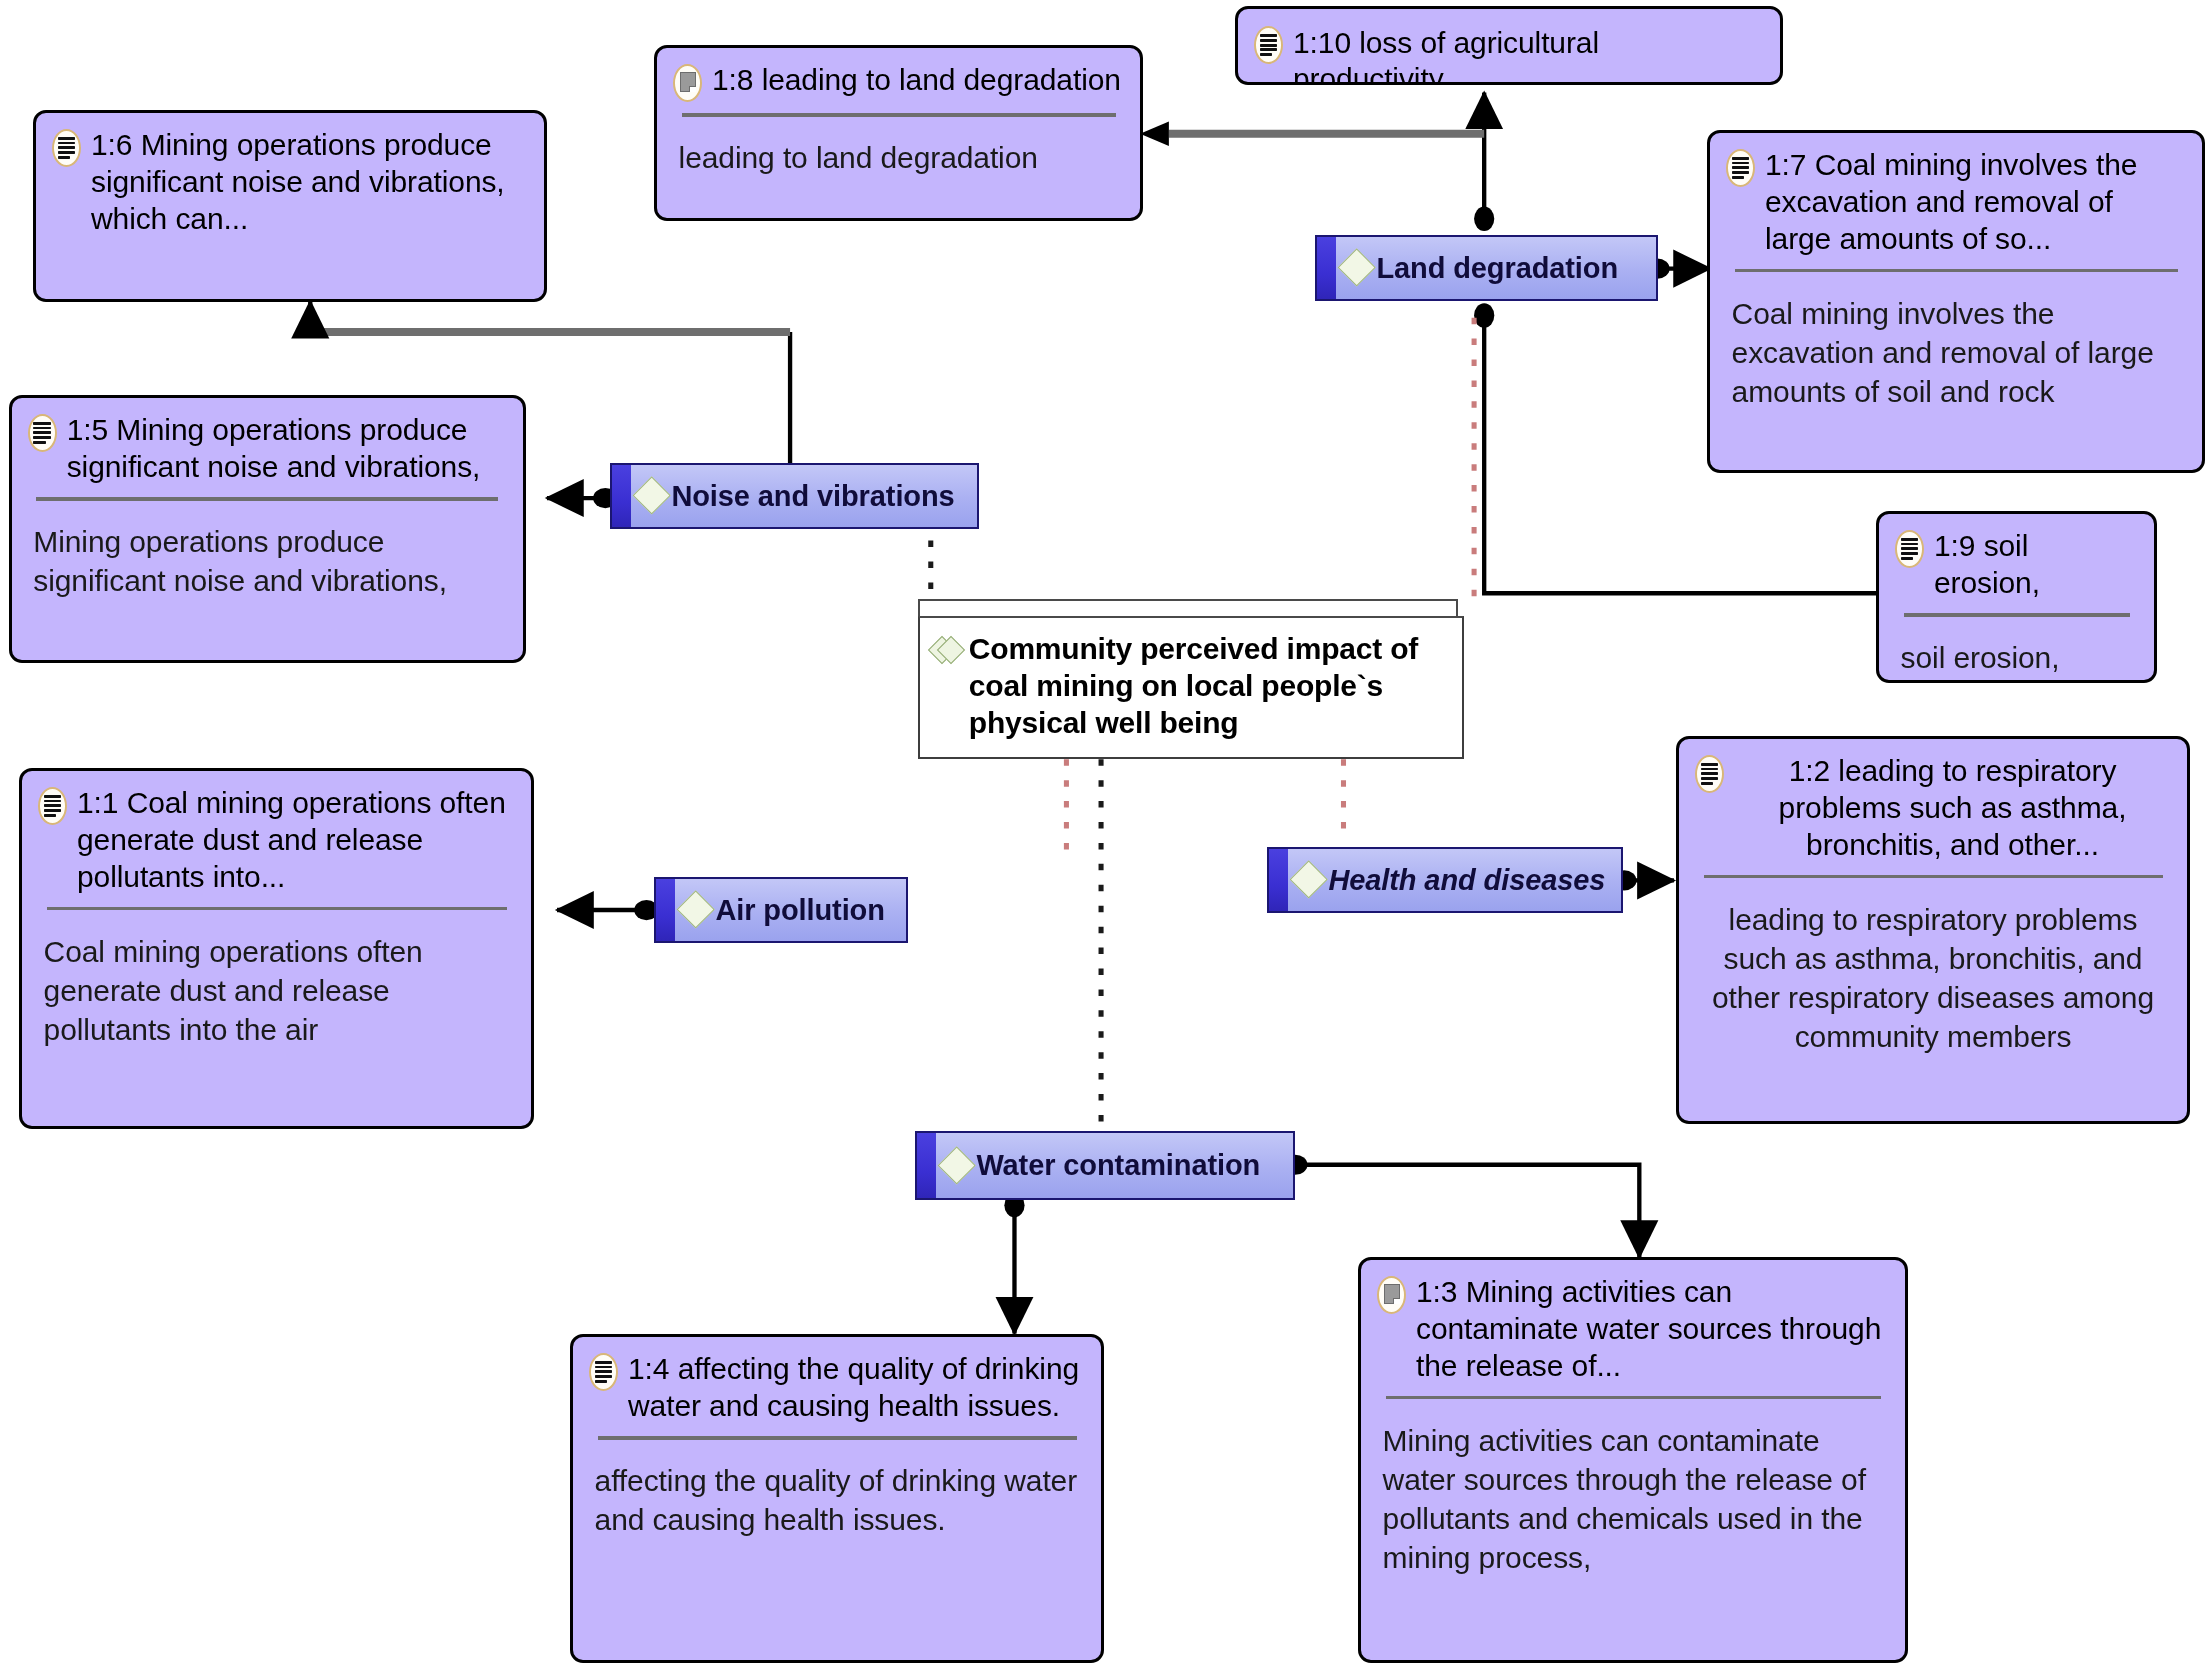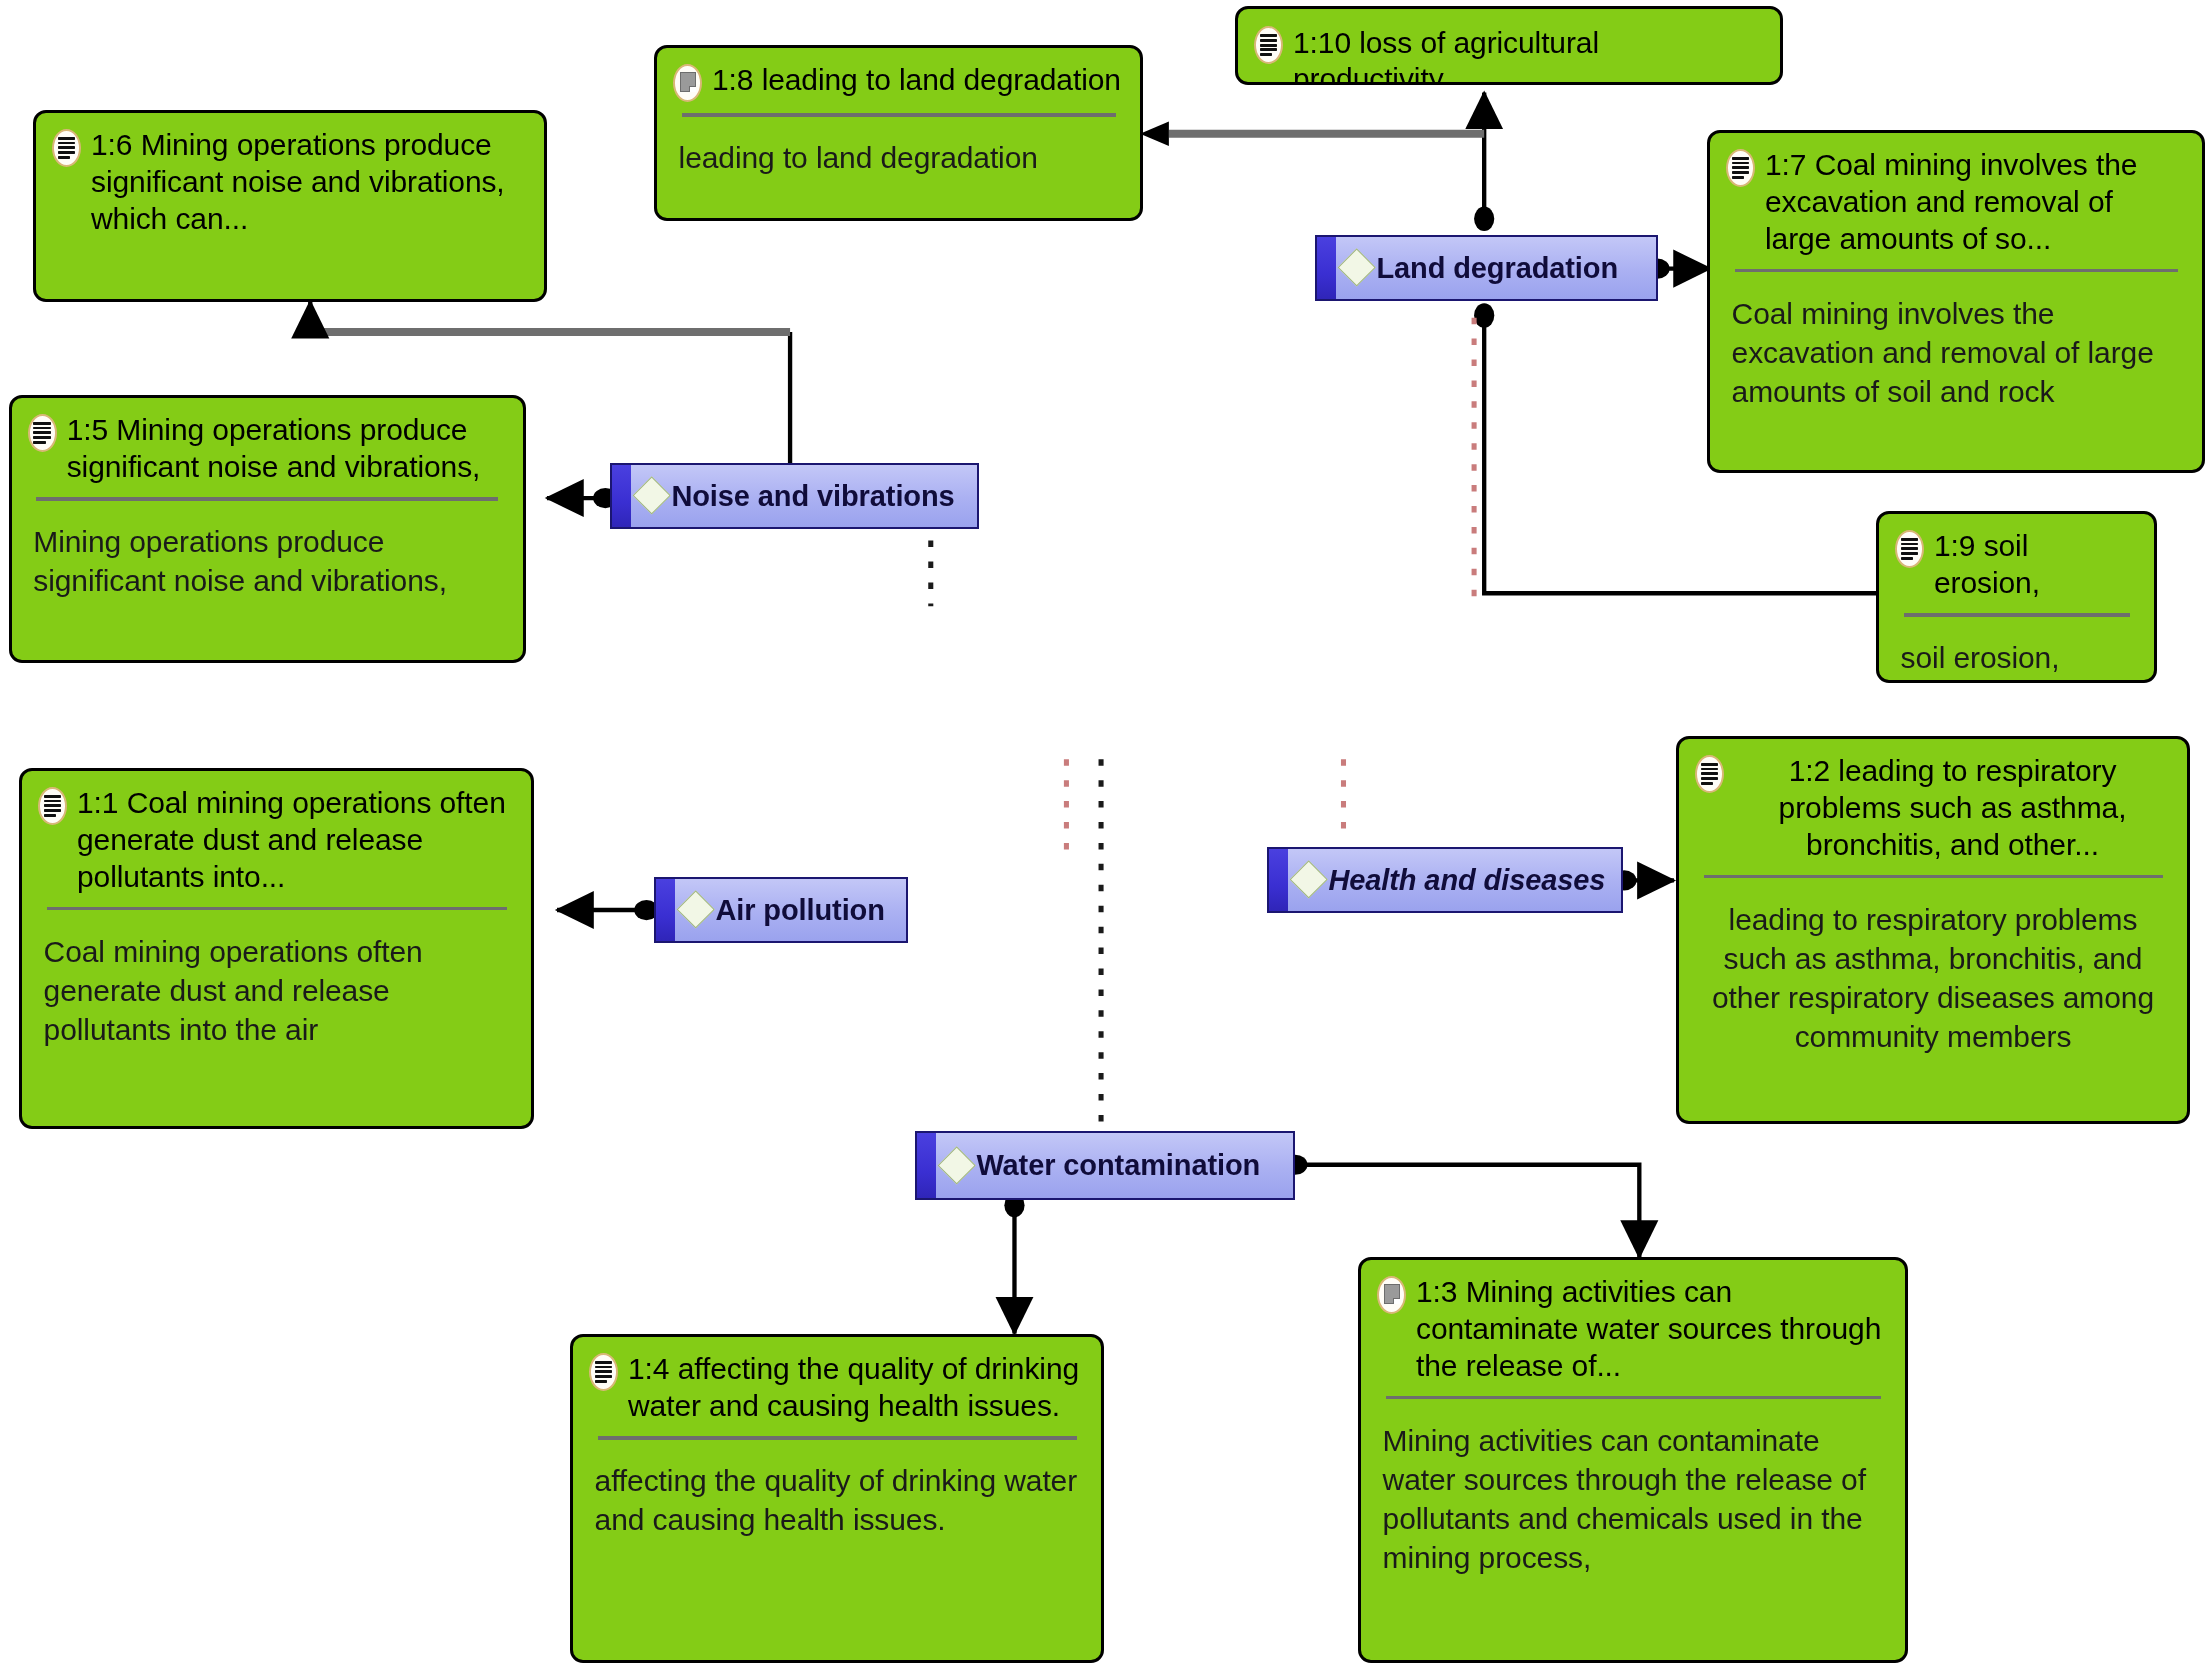--- a/index.html
+++ b/index.html
@@ -14,21 +14,21 @@
     height:1670px;
     background:#ffffff;
     overflow:hidden;
   }
   #edges{position:absolute;left:0;top:0;width:2205px;height:1670px;pointer-events:none;}
 
   
   .qbox{
     position:absolute;
     box-sizing:border-box;
-    background:#84cc16;
+    background:#c4b5fd;
     border:3.6px solid #000000;
     border-radius:13px;
     padding:0;
     overflow:hidden;
   }
   .qhead{
     display:flex;
     align-items:flex-start;
     padding:14.4px 16px 10px 16px;
     gap:10px;
@@ -454,20 +454,30 @@
       <span class="icon-comment">
         <span class="oval"></span>
           <span class="sq"></span>
       </span>
       <span class="qhead-text">1:3 Mining activities can contaminate water sources through the release of...</span>
     </div>
     <div class="qrule"></div>
     <div class="qbody">Mining activities can contaminate water sources through the release of  pollutants and chemicals used in the mining process,</div>
   </div>
 
+  <div class="mapnode" style="left:918px;top:599px;width:546px;height:160px;">
+    <div class="strip"></div>
+    <div class="mbox">
+      <span class="dblDiamond">
+        <span class="a"></span>
+          <span class="b"></span>
+      </span>
+      <span class="mtext">Community perceived impact of coal mining on local people`s physical well being</span>
+    </div>
+  </div>
 
   <div class="node" style="left:1315px;top:235px;width:343px;height:66px;">
     <span class="tab"></span>
     <span class="nbody">
       <span class="diamond"></span>
       <span class="nlabel">Land degradation</span>
     </span>
   </div>
 
   <div class="node" style="left:610px;top:463px;width:369px;height:66px;">

